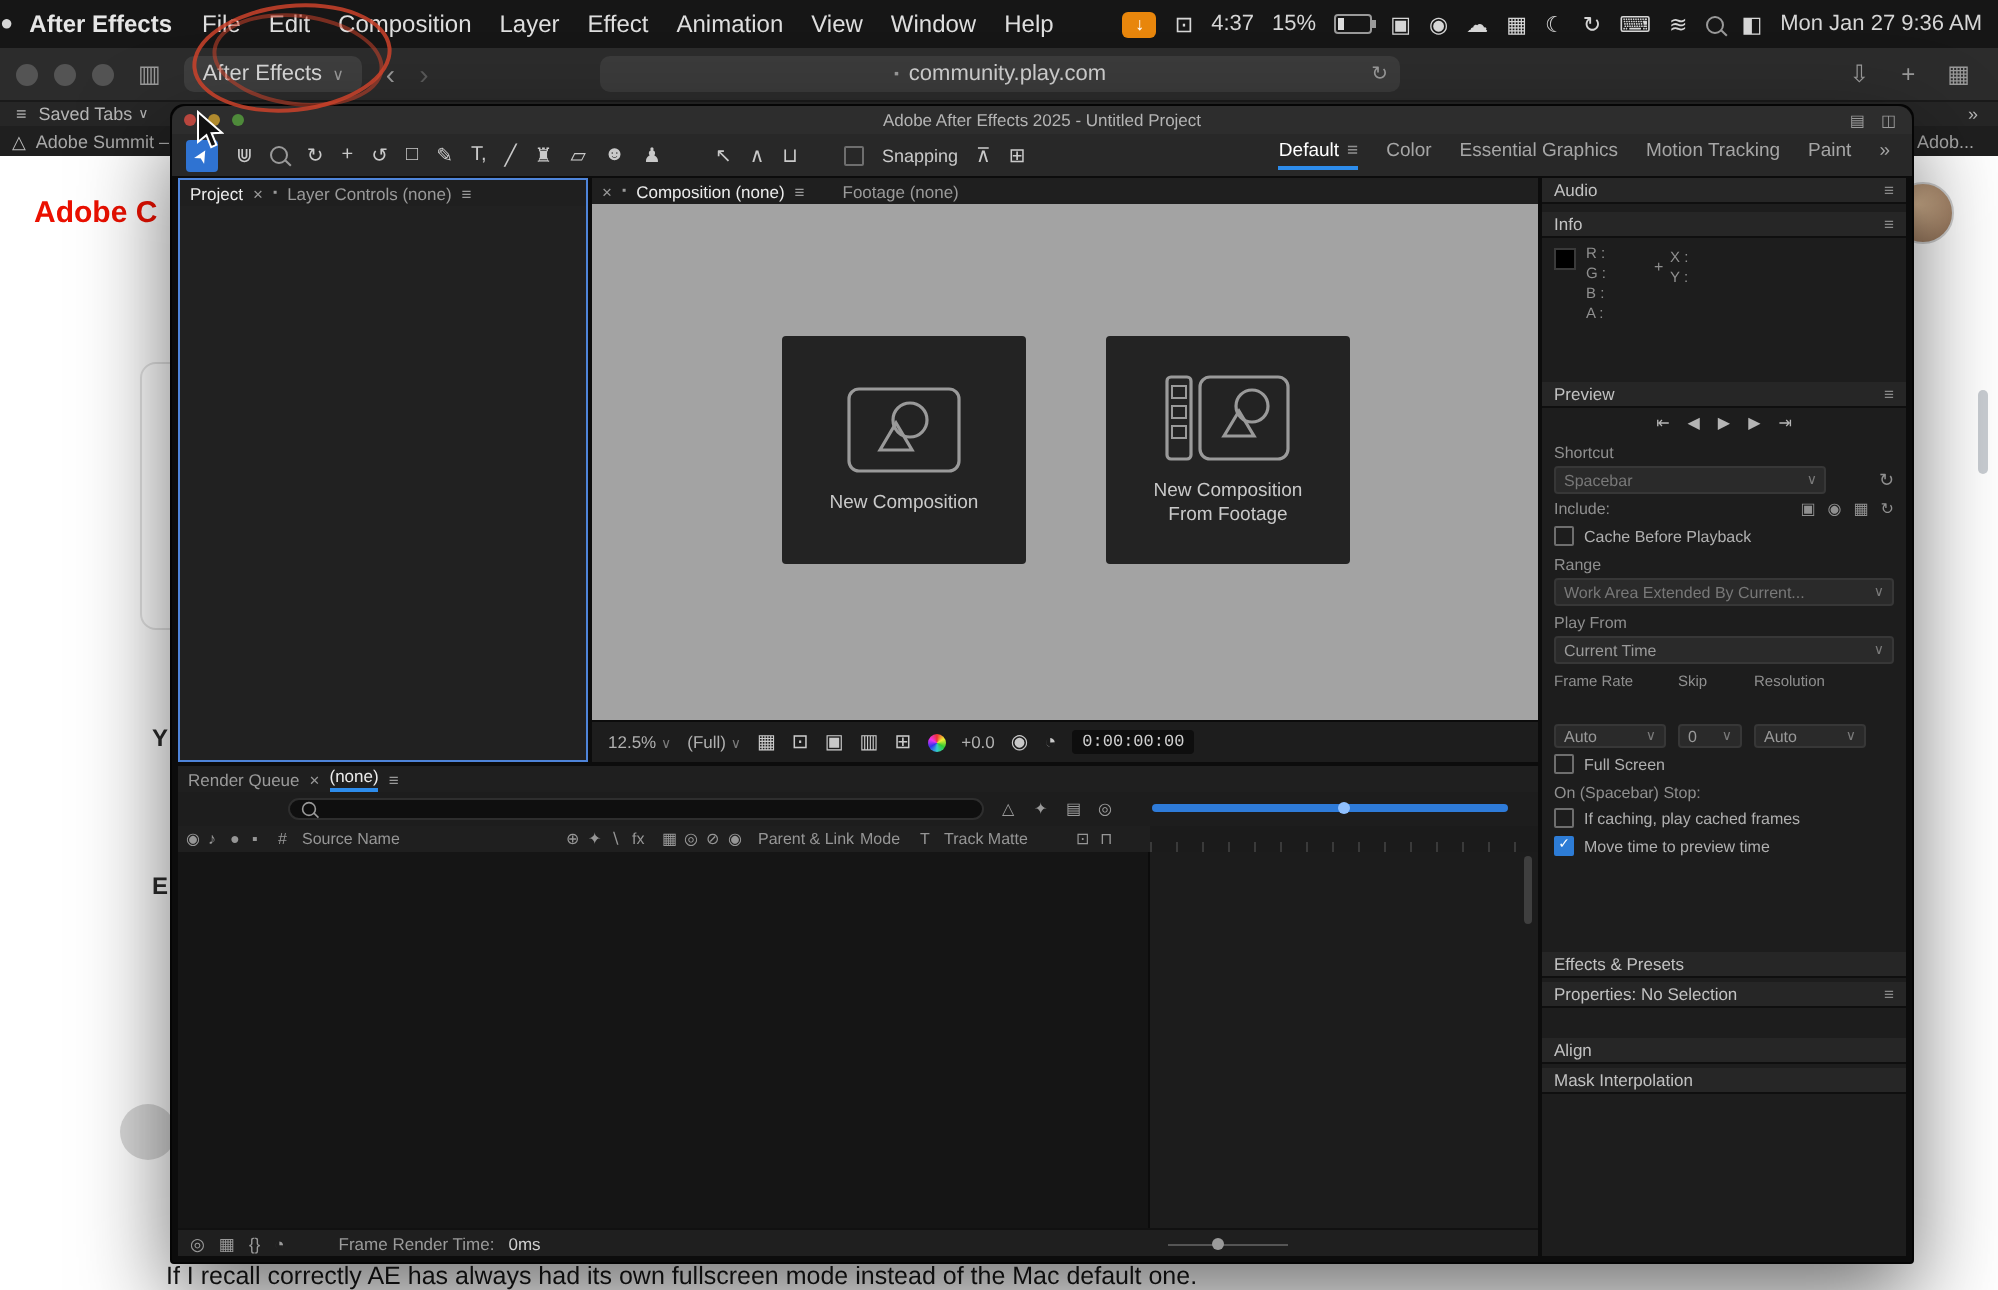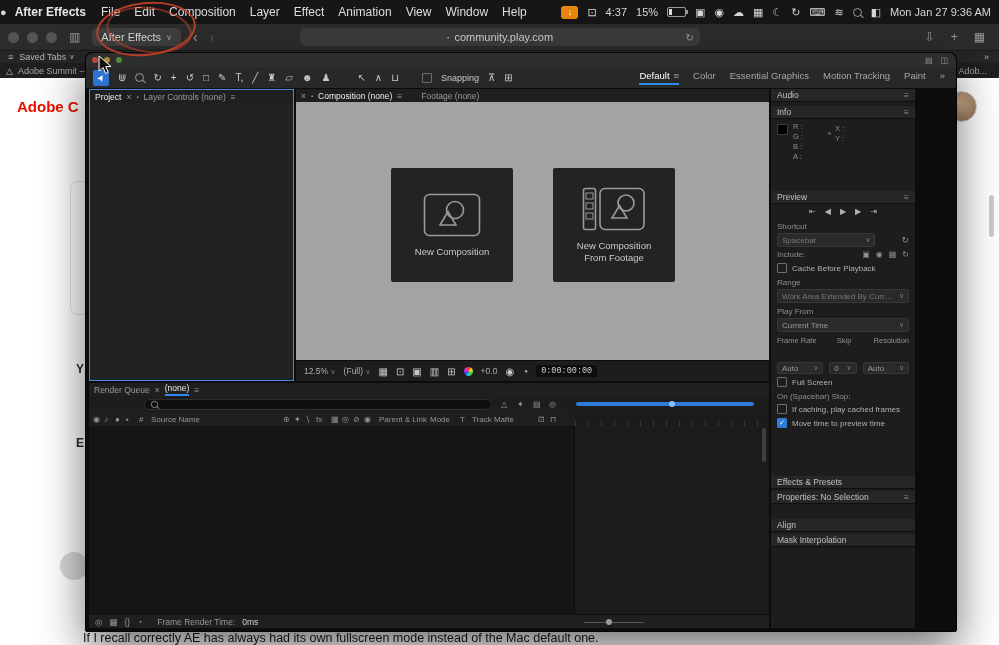--- a/index.html
+++ b/index.html
@@ -44,21 +44,21 @@
 #ae-toolbar{position:absolute;left:0;top:14px;width:100%;height:22px;background:#282828;border-bottom:1px solid #0c0c0c;display:flex;align-items:center;gap:9px;padding:0 7px;box-sizing:border-box}
 .tool{color:#c9c9c9;font-size:10px}
 .tool-active{width:16px;height:16px;background:#2f73d2;border-radius:2px;display:flex;align-items:center;justify-content:center}
 .tool-active span{color:#fff;font-size:9px;transform:rotate(-60deg);display:block}
 .ws{display:flex;gap:14px;margin-left:auto;align-items:flex-start;color:#a6a6a6;font-size:9.5px;padding-right:4px}
 .ws .on{color:#fff;border-bottom:2px solid #2d8ceb;padding-bottom:2px;display:flex;gap:4px}
 .panel{position:absolute;background:#1d1d1d}
 #p-proj{left:3px;top:36px;width:205px;height:292px;border:1px solid #4e84d9;box-sizing:border-box}
 #p-comp{left:210px;top:36px;width:473px;height:292px}
 #p-rend{left:3px;top:330px;width:680px;height:245px}
-#p-right{left:685px;top:36px;width:144px;height:539px;overflow:hidden}
+#p-right{left:685px;top:36px;width:182px;height:539px;overflow:hidden}
 .tabbar{height:13px;background:#1f1f1f;display:flex;align-items:center;gap:5px;padding:0 5px;border-bottom:1px solid #111;font-size:8.5px;color:#9a9a9a}
 .tabbar .on{color:#ececec}
 .proj-body{position:absolute;left:0;top:13px;right:0;bottom:0;background:#212121}
 .comp-body{position:absolute;left:0;top:13px;right:0;bottom:20px;background:#a3a3a3}
 .tile{position:absolute;width:122px;height:114px;background:#232323;border-radius:2px;display:flex;flex-direction:column;align-items:center;justify-content:center;gap:9px;color:#c9c9c9;font-size:9.5px;text-align:center;line-height:12px}
 .comp-foot{position:absolute;left:0;bottom:0;right:0;height:20px;background:#1d1d1d;border-top:1px solid #0c0c0c;display:flex;align-items:center;gap:8px;padding:0 8px;color:#b0b0b0;font-size:8.5px}
 .rgb{width:9px;height:9px;border-radius:50%;background:conic-gradient(#e33,#ee3,#3c3,#3cc,#33e,#e3e,#e33)}
 .tcode{background:#0e0e0e;border-radius:2px;padding:1px 5px;color:#cfcfcf;font-family:"Liberation Mono",monospace;font-size:8.5px}
 .rq-row2{position:absolute;left:0;top:13px;width:100%;height:17px;background:#1d1d1d;border-bottom:1px solid #111}
 .search{position:absolute;left:55px;top:3px;width:348px;height:11px;background:#0f0f0f;border:1px solid #2e2e2e;border-radius:6px;display:flex;align-items:center;padding:0 5px;box-sizing:border-box}
@@ -168,20 +168,21 @@
   <div class="pg-user"></div>
   <div class="pg-scroll"></div>
   <div class="pg-comment">If I recall correctly AE has always had its own fullscreen mode instead of the Mac default one.</div>
 </div>
 
 <div id="ae">
   <div id="ae-title">
     <span class="dot" style="background:#b8463e"></span>
     <span class="dot" style="background:#b08a2e"></span>
     <span class="dot" style="background:#4e8a3a"></span>
+    <span class="t">Adobe After Effects 2025 - Untitled Project</span>
     <span class="tr">
       <span>▤</span>
       <span>◫</span>
     </span>
   </div>
 
   <div id="ae-toolbar">
     <span class="tool-active">
         <span>➤</span>
       </span>
@@ -322,21 +323,21 @@
     <div class="tl-ruler"></div>
     <div class="rq-body"></div>
     <div class="tl-body">
       <div style="position:absolute;right:3px;top:2px;width:4px;height:34px;background:#3f3f3f;border-radius:2px"></div>
     </div>
     <div class="rq-foot">
       <span>◎</span>
       <span>▦</span>
       <span>{}</span>
       <span>◔</span>
-      <span style="margin-left:8px">Frame Render Time:</span>
+      <span style="margin-left:20px">Frame Render Time:</span>
       <span style="color:#cfcfcf">0ms</span>
       <div class="zoomline">
           <span class="kn"></span>
         </div>
     </div>
   </div>
 
   <div class="panel" id="p-right">
     <div class="hdr">
         <span>Audio</span>

